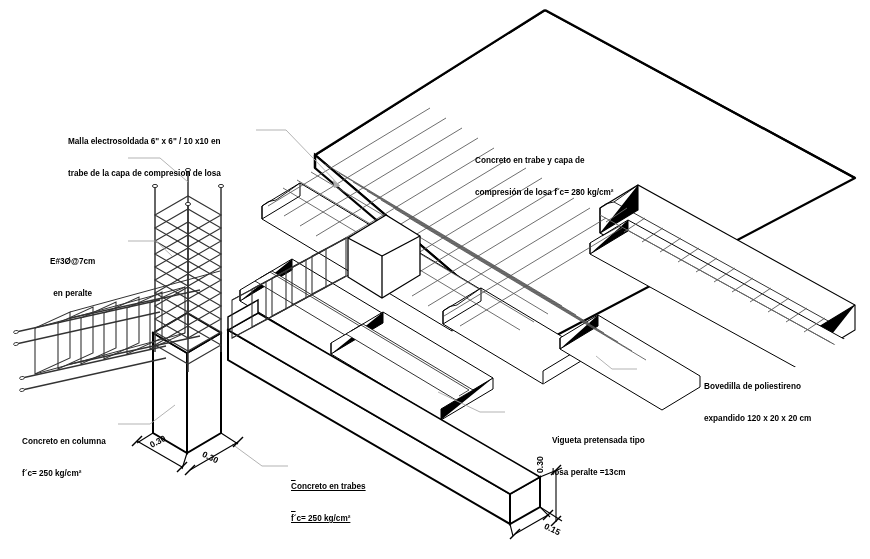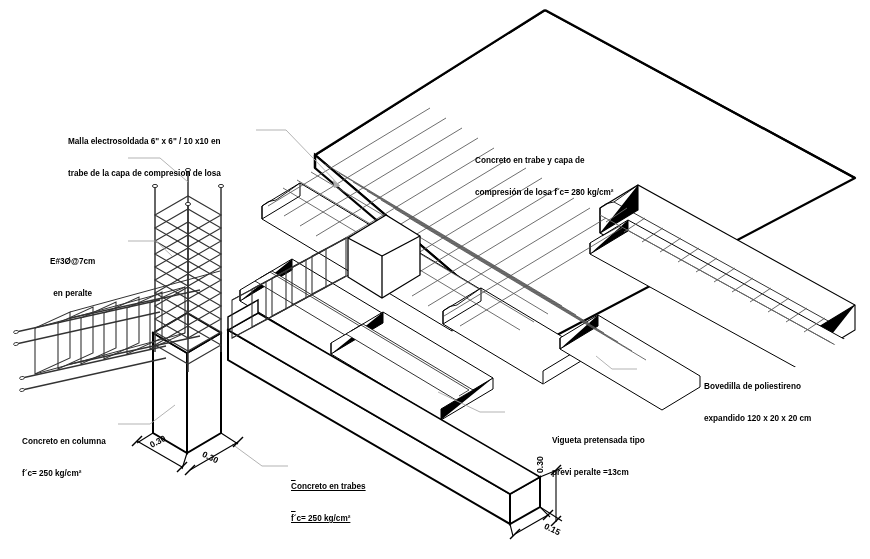--- a/index.html
+++ b/index.html
@@ -323,21 +323,21 @@
   <div>compresión de losa f´c= 280 kg/cm²</div>
 </div>
 
 <div class="lbl" style="left:664px; top:361px;margin-left:40px;">
   <div>Bovedilla de poliestireno</div>
   <div>expandido 120 x 20 x 20 cm</div>
 </div>
 
 <div class="lbl" style="left:508px; top:415px;margin-left:44px;">
   <div>Vigueta pretensada tipo</div>
-  <div>previ peralte =13cm</div>
+  <div>losa peralte =13cm</div>
 </div>
 
 <div class="lbl" style="left:291px; top:461px;text-decoration:underline;">
   <div>Concreto en trabes</div>
   <div>f´c= 250 kg/cm²</div>
 </div>
 
 <div class="dim" style="left:148px; top:441px; transform:rotate(-28deg); transform-origin:left top;">0.30</div>
 <div class="dim" style="left:205px; top:449px; transform:rotate(26deg); transform-origin:left top;">0.30</div>
 <div class="dim" style="left:535px; top:473px; transform:rotate(-90deg); transform-origin:left top;">0.30</div>

